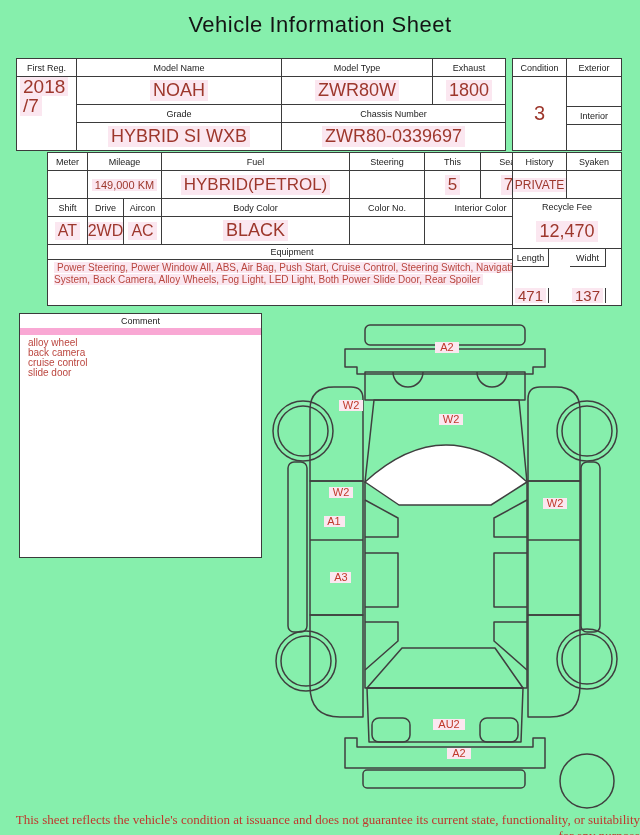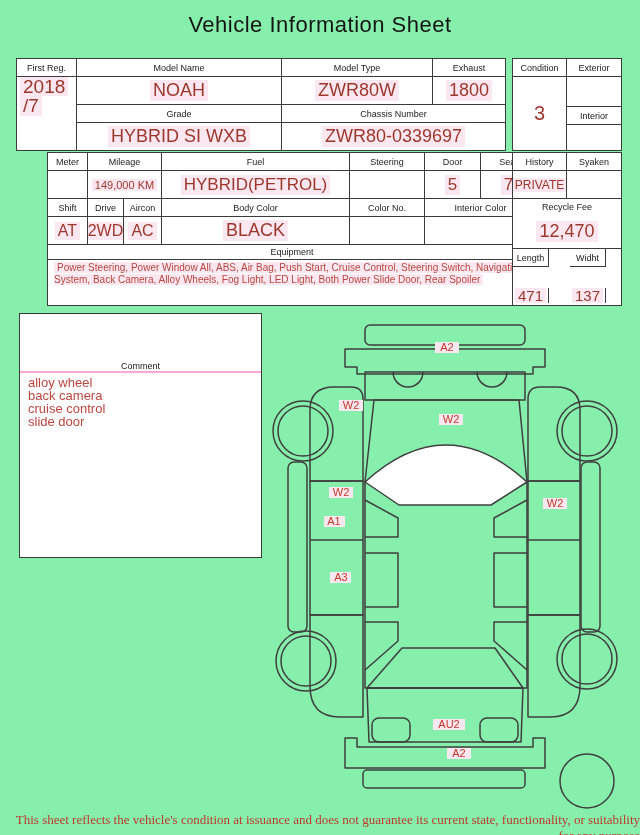--- a/index.html
+++ b/index.html
@@ -11,23 +11,23 @@
   .br{border-right:1px solid #3b3b3b;}
   .bb{border-bottom:1px solid #3b3b3b;}
   .lbl{font-size:9px;color:#1b1b1b;white-space:nowrap;}
   .val{color:#9d372c;}
   .hl{background:#fbe7f0;padding:0 3px;white-space:nowrap;}
   .v18{font-size:18px;} .v17{font-size:17px;} .v20{font-size:20px;} .v16{font-size:16px;}
   .v15{font-size:15px;} .v12{font-size:12px;} .v11{font-size:11px;}
   .firstreg-val{flex-direction:column;align-items:flex-start;justify-content:flex-start;padding-left:3px;font-size:19px;line-height:1.02;}
   .equip{display:block;padding:2px 6px;font-size:10px;line-height:1.18;color:#b8463e;word-break:break-all;}
   .equip .hl{white-space:normal;}
-  .panel-hdr{height:14px;border-bottom:2px solid #f9a8d4;display:flex;align-items:flex-end;justify-content:center;margin-top:43px;}
+  .panel-hdr{height:14px;border-bottom:7px solid #f9a8d4;display:flex;align-items:center;justify-content:center;}
   .panel-body{padding:3px 8px;}
-  .note-line{font-size:13px;line-height:1.0;color:#bb463f;word-break:break-all;}
+  .note-line{font-size:10px;line-height:1.0;color:#bb463f;word-break:break-all;}
   .footer{position:absolute;left:0;top:812px;width:100%;text-align:right;font-size:13px;color:#c0372d;font-family:Liberation Serif, serif;}
   svg text{font-family:"Liberation Sans",sans-serif;font-size:11px;fill:#c0392b;text-anchor:middle;}
 </style>
 </head>
 <body>
 
 <div class="sheet">
 
   <div class="title">Vehicle Information Sheet</div>
 
@@ -67,21 +67,21 @@
     <div class="cell bb lbl" style="grid-area:3/2">Interior</div>
     <div class="cell" style="grid-area:4/2"></div>
   </div>
 
   <div class="box" style="left:16px;top:152px;width:490px;height:154px;margin-left:31px;">
     <div class="grid" style="grid-template-columns:40px 74px 188px 75px 56px 1fr;grid-template-rows:18px 28px;">
       <div class="cell br bb lbl">Meter</div>
       <div class="cell br bb lbl">Mileage</div>
       <div class="cell br bb lbl">Fuel</div>
       <div class="cell br bb lbl">Steering</div>
-      <div class="cell br bb lbl">Door</div>
+      <div class="cell br bb lbl">This</div>
       <div class="cell bb lbl">Seat</div>
       <div class="cell br bb"></div>
       <div class="cell br bb val v11">
           <span class="hl">149,000 KM</span>
         </div>
       <div class="cell br bb val v17">
           <span class="hl">HYBRID(PETROL)</span>
         </div>
       <div class="cell br bb"></div>
       <div class="cell br bb val v17">

